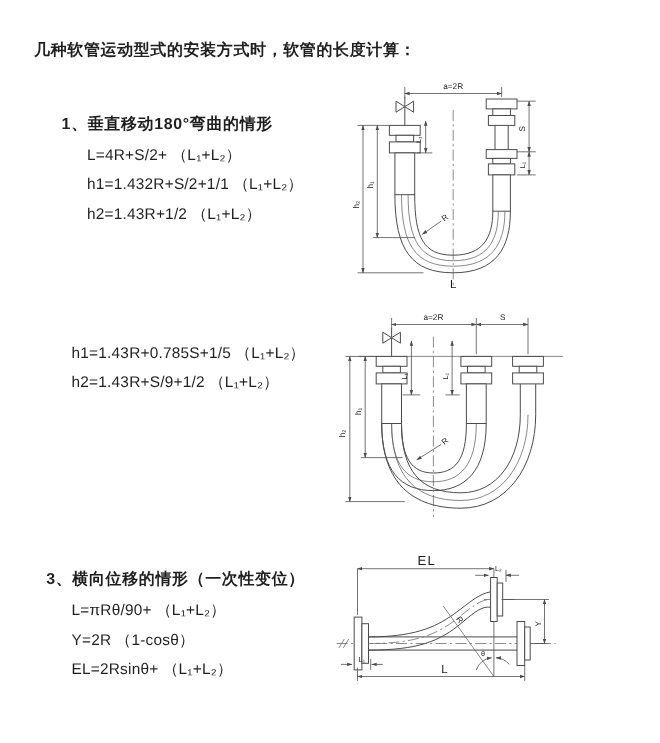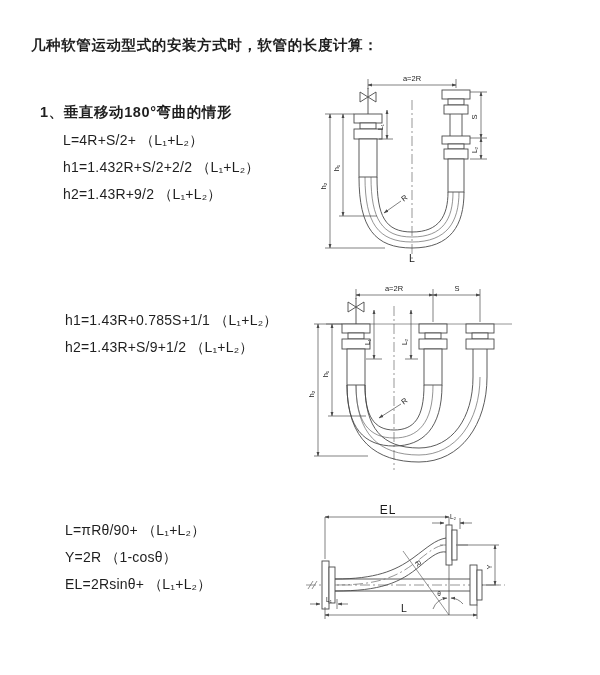--- a/index.html
+++ b/index.html
@@ -8,21 +8,21 @@
     background:#ffffff;color:#1f1f1f;
     font-family:"Liberation Sans","DejaVu Sans",sans-serif;
   }
   .title{
     position:absolute;left:31px;top:36px;margin:0;
     font-size:14.5px;font-weight:700;letter-spacing:.6px;
   }
   .sec{position:absolute;width:300px}
   .sec .heading{font-size:14.5px;font-weight:700;letter-spacing:.6px;margin:0 0 5px 0}
   .sec .formula{font-size:14px;line-height:27px;padding-left:23px;letter-spacing:.2px;white-space:nowrap}
-  .s1{left:40px;top:103px}
+  .s1{left:56px;top:103px}
   .s2{left:42px;top:307px}
   .s3{left:42px;top:517px}
   .diag{position:absolute}
   .d1{left:313px;top:70px}
   .d2{left:306px;top:282px}
   .d3{left:300px;top:503px}
   
   .ln{stroke:#4a4a4a;stroke-width:.9;fill:none}
   .thin{stroke:#5a5a5a;stroke-width:.65;fill:none}
   .fl{fill:#ffffff;stroke:#4a4a4a;stroke-width:.9}
@@ -34,30 +34,31 @@
   .dimXL{font-size:12px;fill:#1a1a1a;text-anchor:middle;letter-spacing:1px}
 </style>
 </head>
 <body>
 
 <h1 class="title">几种软管运动型式的安装方式时，软管的长度计算：</h1>
 
 <section class="sec s1">
   <div class="heading">1、垂直移动180°弯曲的情形</div>
   <div class="formula">L=4R+S/2+ （L₁+L₂）</div>
-  <div class="formula">h1=1.432R+S/2+2/2 （L₁+L₂）</div>
-  <div class="formula">h2=1.43R+9/2 （L₁+L₂）</div>
+  <div class="formula">h1=1.432R+S/2+1/1 （L₁+L₂）</div>
+  <div class="formula">h2=1.43R+1/2 （L₁+L₂）</div>
 </section>
 
 <section class="sec s2">
-  <div class="formula">h1=1.43R+0.785S+1/1 （L₁+L₂）</div>
+  <div class="formula">h1=1.43R+0.785S+1/5 （L₁+L₂）</div>
   <div class="formula">h2=1.43R+S/9+1/2 （L₁+L₂）</div>
 </section>
 
 <section class="sec s3">
+  <div class="heading">3、横向位移的情形（一次性变位）</div>
   <div class="formula">L=πRθ/90+ （L₁+L₂）</div>
   <div class="formula">Y=2R （1-cosθ）</div>
   <div class="formula">EL=2Rsinθ+ （L₁+L₂）</div>
 </section>
 
 <svg class="diag d1" width="215" height="195" viewBox="0 0 215 195">
   <defs>
     <pattern id="br1" width="3.5" height="3.5" patternUnits="userSpaceOnUse">
       <path d="M0,3.5 L3.5,0 M0,0 L3.5,3.5" stroke="#5d5d5d" stroke-width="0.55"></path>
     </pattern>

